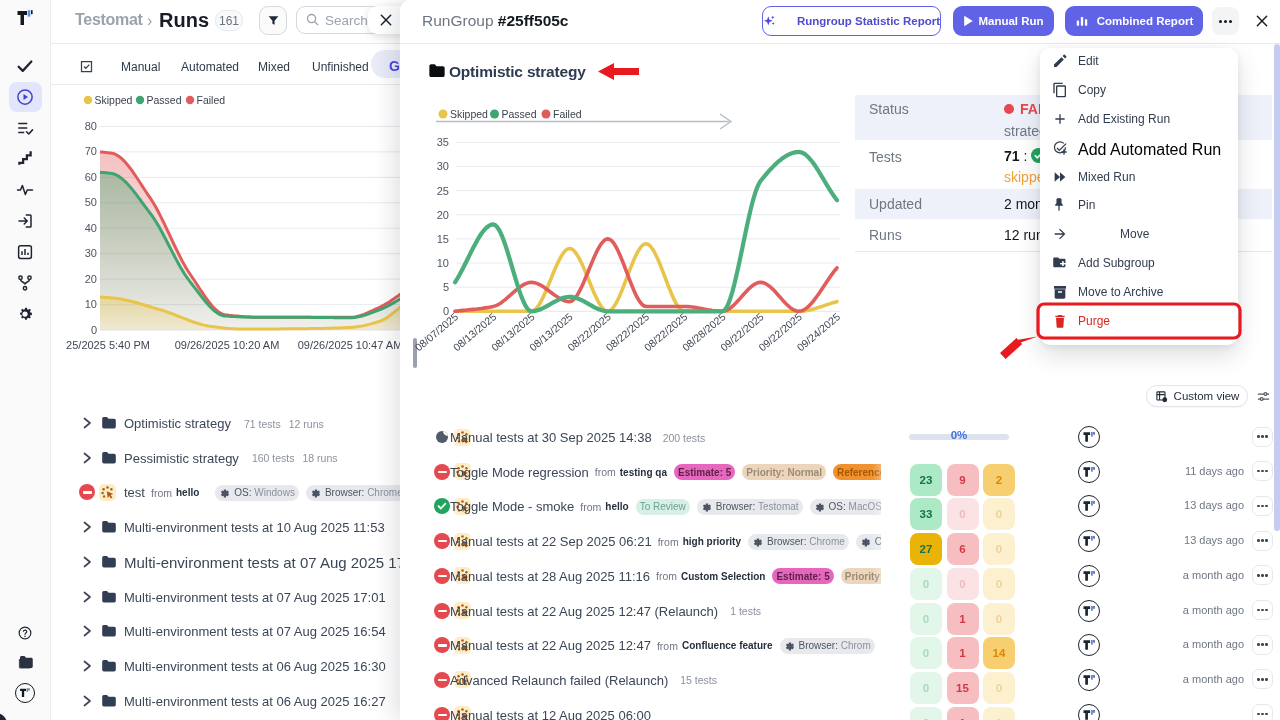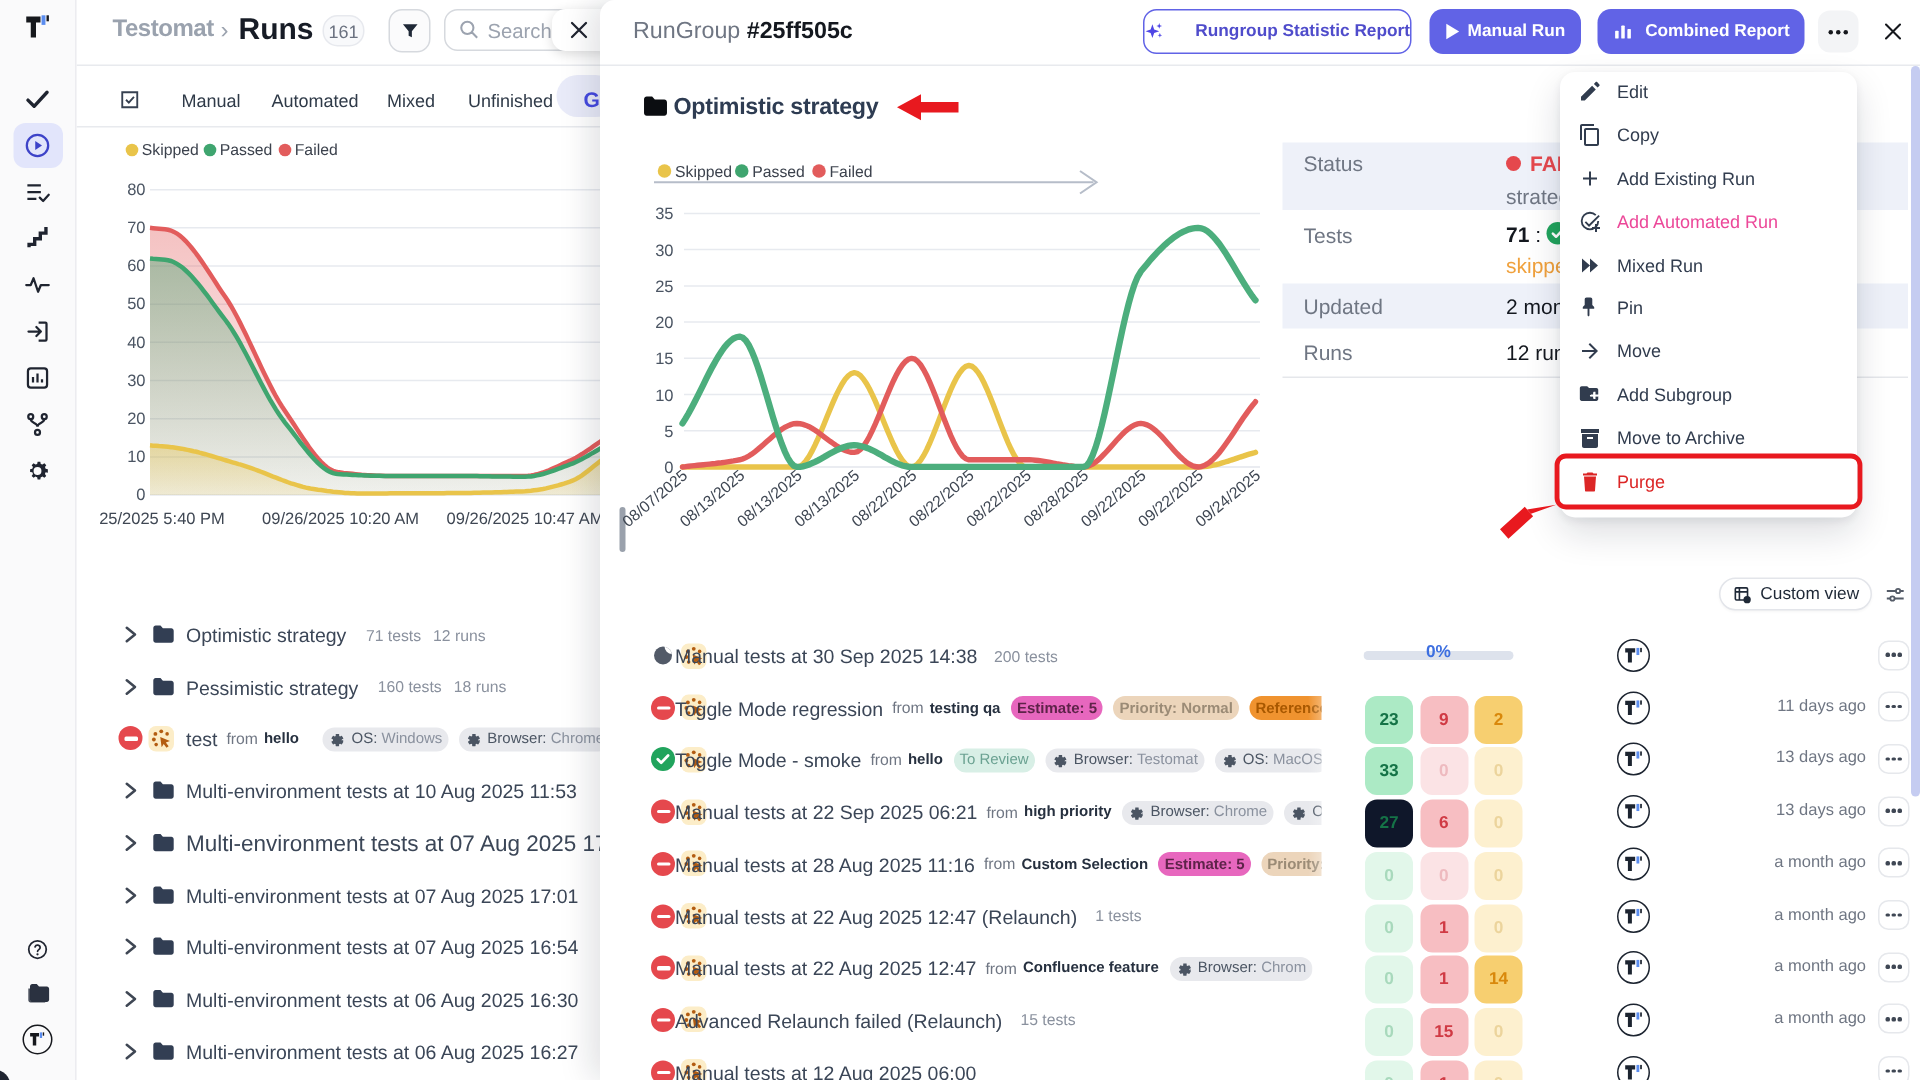--- a/index.html
+++ b/index.html
@@ -474,21 +474,21 @@
         <circle cx="14.6" cy="6.2" r="1.4"></circle>
         <circle cx="6" cy="14.6" r="1.4"></circle>
         <path d="M9.2 8.6l7.6 3.1-3.2 1.2 2.2 2.9-1.7 1.3-2.2-3-1.6 2.6z"></path>
       </g>
     </svg></div>
 <div class="rowline" style="top:531.1px">Manual tests at 22 Sep 2025 06:21<span class="frm">from</span><span class="frmb">high priority</span><span class="bdg gray"><svg width="11" height="11" viewBox="0 0 24 24" style="margin-right:4px">
         <path fill="#4b5563" d="M12 8a4 4 0 1 0 0 8 4 4 0 0 0 0-8zm9.4 5.6l-2.1 1.2c.1-.3.1-.5.1-.8s0-.5-.1-.8l2.1-1.2c.2-.1.3-.4.2-.6l-2-3.5c-.1-.2-.4-.3-.6-.2l-2.1 1.2c-.4-.3-.9-.6-1.4-.8V5.7c0-.3-.2-.5-.5-.5h-4c-.3 0-.5.2-.5.5v2.4c-.5.2-1 .5-1.4.8L6.9 7.7c-.2-.1-.5 0-.6.2l-2 3.5c-.1.2 0 .5.2.6l2.1 1.2c-.1.3-.1.5-.1.8s0 .5.1.8l-2.1 1.2c-.2.1-.3.4-.2.6l2 3.5c.1.2.4.3.6.2l2.1-1.2c.4.3.9.6 1.4.8v2.4c0 .3.2.5.5.5h4c.3 0 .5-.2.5-.5v-2.4c.5-.2 1-.5 1.4-.8l2.1 1.2c.2.1.5 0 .6-.2l2-3.5c.1-.2 0-.5-.2-.6z"></path>
       </svg>Browser:&nbsp;<i>Chrome</i></span><span class="bdg gray"><svg width="11" height="11" viewBox="0 0 24 24" style="margin-right:4px">
         <path fill="#4b5563" d="M12 8a4 4 0 1 0 0 8 4 4 0 0 0 0-8zm9.4 5.6l-2.1 1.2c.1-.3.1-.5.1-.8s0-.5-.1-.8l2.1-1.2c.2-.1.3-.4.2-.6l-2-3.5c-.1-.2-.4-.3-.6-.2l-2.1 1.2c-.4-.3-.9-.6-1.4-.8V5.7c0-.3-.2-.5-.5-.5h-4c-.3 0-.5.2-.5.5v2.4c-.5.2-1 .5-1.4.8L6.9 7.7c-.2-.1-.5 0-.6.2l-2 3.5c-.1.2 0 .5.2.6l2.1 1.2c-.1.3-.1.5-.1.8s0 .5.1.8l-2.1 1.2c-.2.1-.3.4-.2.6l2 3.5c.1.2.4.3.6.2l2.1-1.2c.4.3.9.6 1.4.8v2.4c0 .3.2.5.5.5h4c.3 0 .5-.2.5-.5v-2.4c.5-.2 1-.5 1.4-.8l2.1 1.2c.2.1.5 0 .6-.2l2-3.5c.1-.2 0-.5-.2-.6z"></path>
       </svg>OS</span></div>
-<div class="pill" style="left:910.0px;top:533.1px;background:#0f172a;color:#157347;">27</div>
+<div class="pill" style="left:910.0px;top:533.1px;background:#eab308;color:#157347;">27</div>
 <div class="pill" style="left:946.5px;top:533.1px;background:#f7bec2;color:#d03a44;">6</div>
 <div class="pill" style="left:983.0px;top:533.1px;background:#fdf0cf;color:#ecd49c;">0</div>
 <div style="position:absolute;left:1078px;top:530.1px;width:22px;height:22px;border-radius:50%;border:1.6px solid #1c2430;box-sizing:border-box"><svg width="19" height="19" viewBox="0 0 20 20">
       <g>
         <path fill="#1c2430" d="M4.5 6h7v3h-2.3v7H6.4V9H4.5z" transform="translate(0.2,-0.6)"></path>
         <rect x="12.6" y="5.2" width="2" height="5" fill="#5b8def"></rect>
         <rect x="15.2" y="5.2" width="1.2" height="3" fill="#1c2430"></rect>
       </g>
     </svg></div>
 <div style="position:absolute;right:36px;top:534.1px;font-size:11px;color:#6f7683">13 days ago</div>
@@ -668,39 +668,39 @@
       <path d="M19 13h-6v6h-2v-6H5v-2h6V5h2v6h6z"></path>
     </g>
   </svg>
 <div style="position:absolute;left:1078px;top:112.0px;font-size:12px;color:#313c4e">Add Existing Run</div>
 <svg style="position:absolute;left:1052px;top:139.8px" width="16" height="16" viewBox="0 0 24 24">
     <g fill="#313c4e">
       <path d="M12 2a10 10 0 1 0 10 10h-2a8 8 0 1 1-8-8 8 8 0 0 1 5.6 2.3l1.4-1.5A10 10 0 0 0 12 2zm9.3 3.3L11 15.6l-3.3-3.3-1.4 1.4 4.7 4.7L22.7 6.7z" transform="scale(0.92) translate(1,0)"></path>
       <path d="M19 16h-2v3h-3v2h3v3h2v-3h3v-2h-3z" transform="translate(0,-2)"></path>
     </g>
   </svg>
-<div style="position:absolute;left:1078px;top:140.8px;font-size:12px;color:#ec4899">Add Automated Run</div>
+<div style="position:absolute;left:1078px;top:140.8px;font-size:16px;color:#000000">Add Automated Run</div>
 <svg style="position:absolute;left:1052px;top:168.6px" width="16" height="16" viewBox="0 0 24 24">
     <g fill="#313c4e">
       <path d="M4 5l8 7-8 7zM12 5l8 7-8 7z"></path>
     </g>
   </svg>
 <div style="position:absolute;left:1078px;top:169.6px;font-size:12px;color:#313c4e">Mixed Run</div>
 <svg style="position:absolute;left:1052px;top:197.4px" width="16" height="16" viewBox="0 0 24 24">
     <g fill="#313c4e">
       <path d="M14 4v6l2 2v2h-5v7l-1 1-1-1v-7H4v-2l2-2V4c0-1 .7-2 2-2h4c1.3 0 2 1 2 2z" transform="translate(1,0) scale(0.95)"></path>
     </g>
   </svg>
 <div style="position:absolute;left:1078px;top:198.4px;font-size:12px;color:#313c4e">Pin</div>
 <svg style="position:absolute;left:1052px;top:226.20000000000002px" width="16" height="16" viewBox="0 0 24 24">
     <g fill="#313c4e">
       <path d="M12 4l-1.4 1.4L16.2 11H4v2h12.2l-5.6 5.6L12 20l8-8z"></path>
     </g>
   </svg>
-<div style="position:absolute;left:1078px;top:227.20000000000002px;font-size:12px;color:#313c4e">Move</div>
+<div style="position:absolute;left:1120px;top:227.20000000000002px;font-size:12px;color:#313c4e">Move</div>
 <svg style="position:absolute;left:1052px;top:255.0px" width="16" height="16" viewBox="0 0 24 24">
     <g fill="#313c4e">
       <path d="M10 4H4c-1.1 0-2 .9-2 2v12c0 1.1.9 2 2 2h16c1.1 0 2-.9 2-2V8c0-1.1-.9-2-2-2h-8zm7 11h-3v-2h3v-3h2v3h3v2h-3v3h-2z" transform="scale(0.92)"></path>
       <path d="M16.5 10.5h2v7h-2zM13 13.5h9v1.6h-9z" fill="#fff" transform="scale(0.92)"></path>
     </g>
   </svg>
 <div style="position:absolute;left:1078px;top:256.0px;font-size:12px;color:#313c4e">Add Subgroup</div>
 <svg style="position:absolute;left:1052px;top:283.8px" width="16" height="16" viewBox="0 0 24 24">
     <g fill="#313c4e">
       <path d="M21 3H3v4h18zM4 8v12c0 1.1.9 2 2 2h12c1.1 0 2-.9 2-2V8zm11 5H9v-2h6z"></path>

